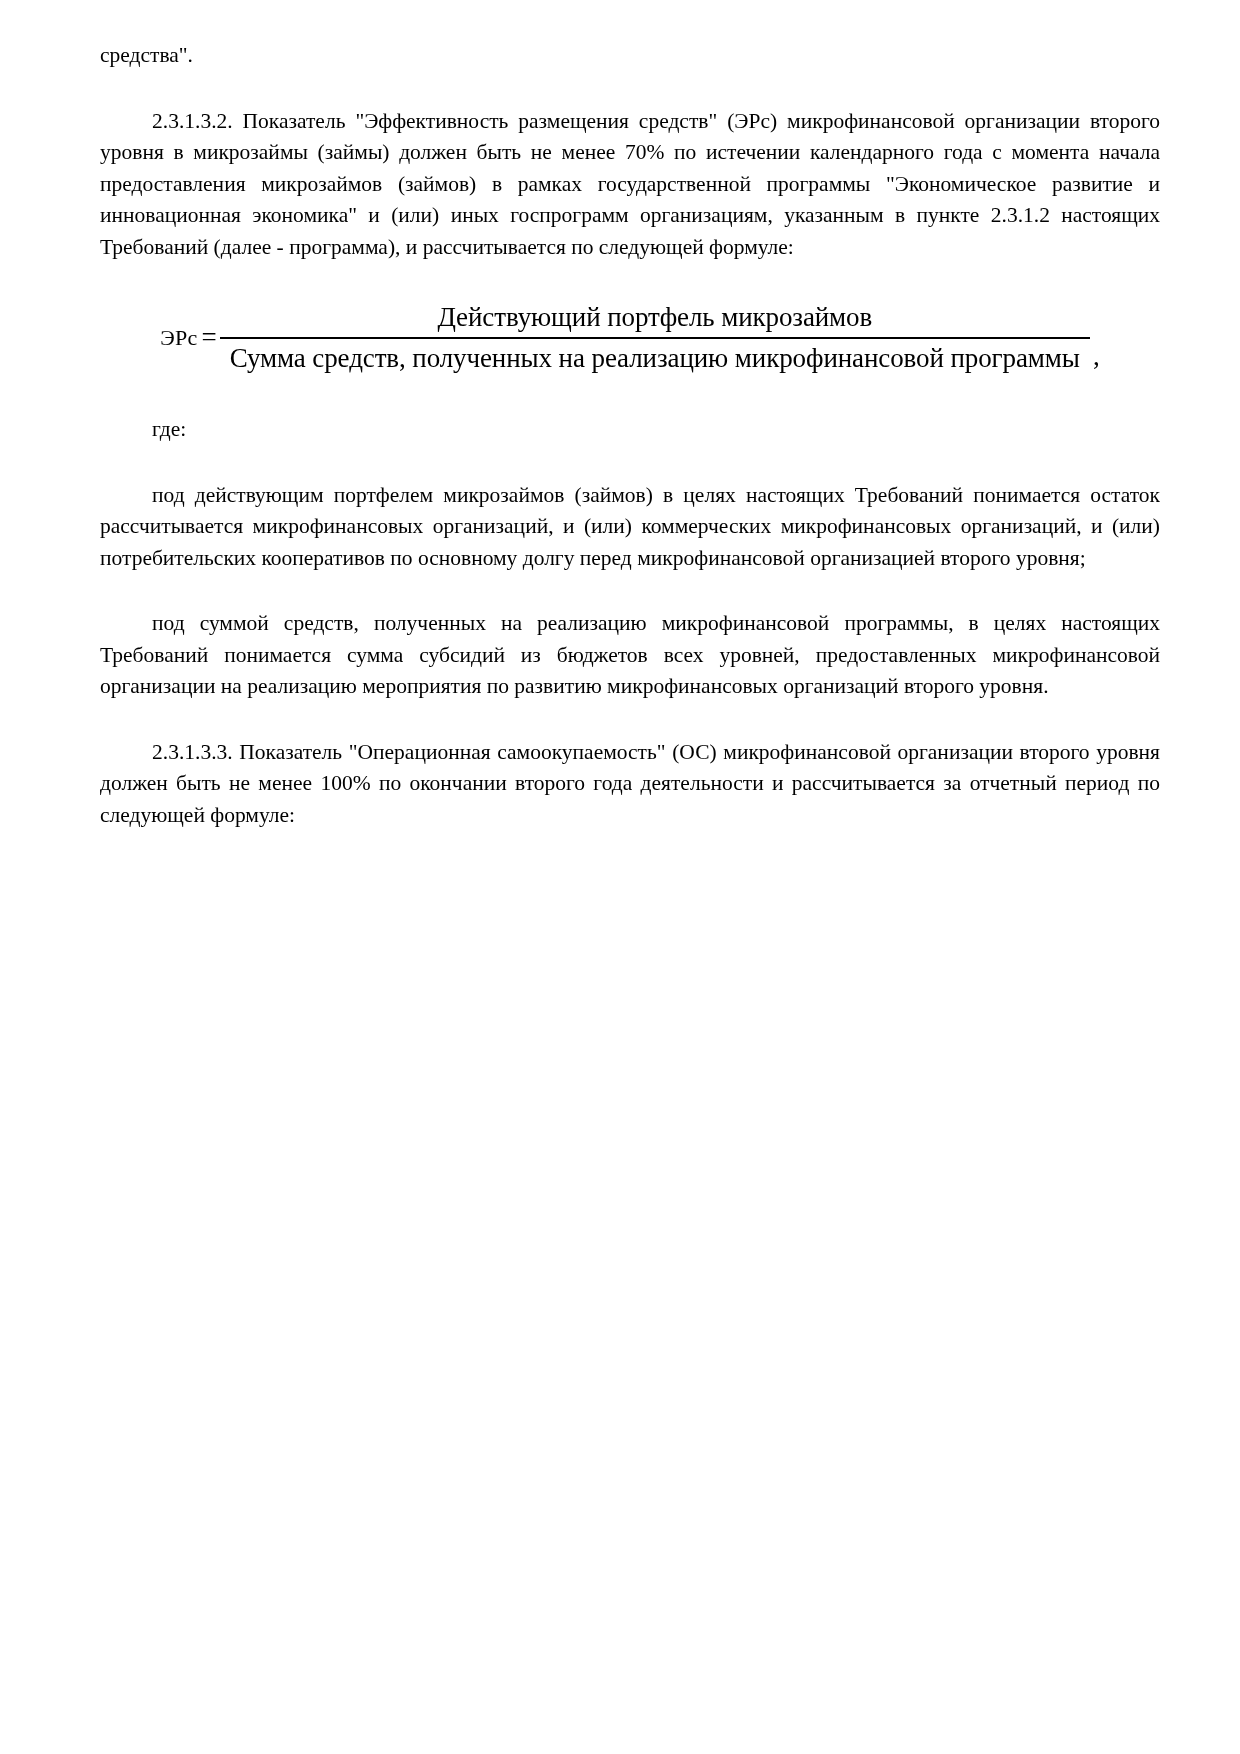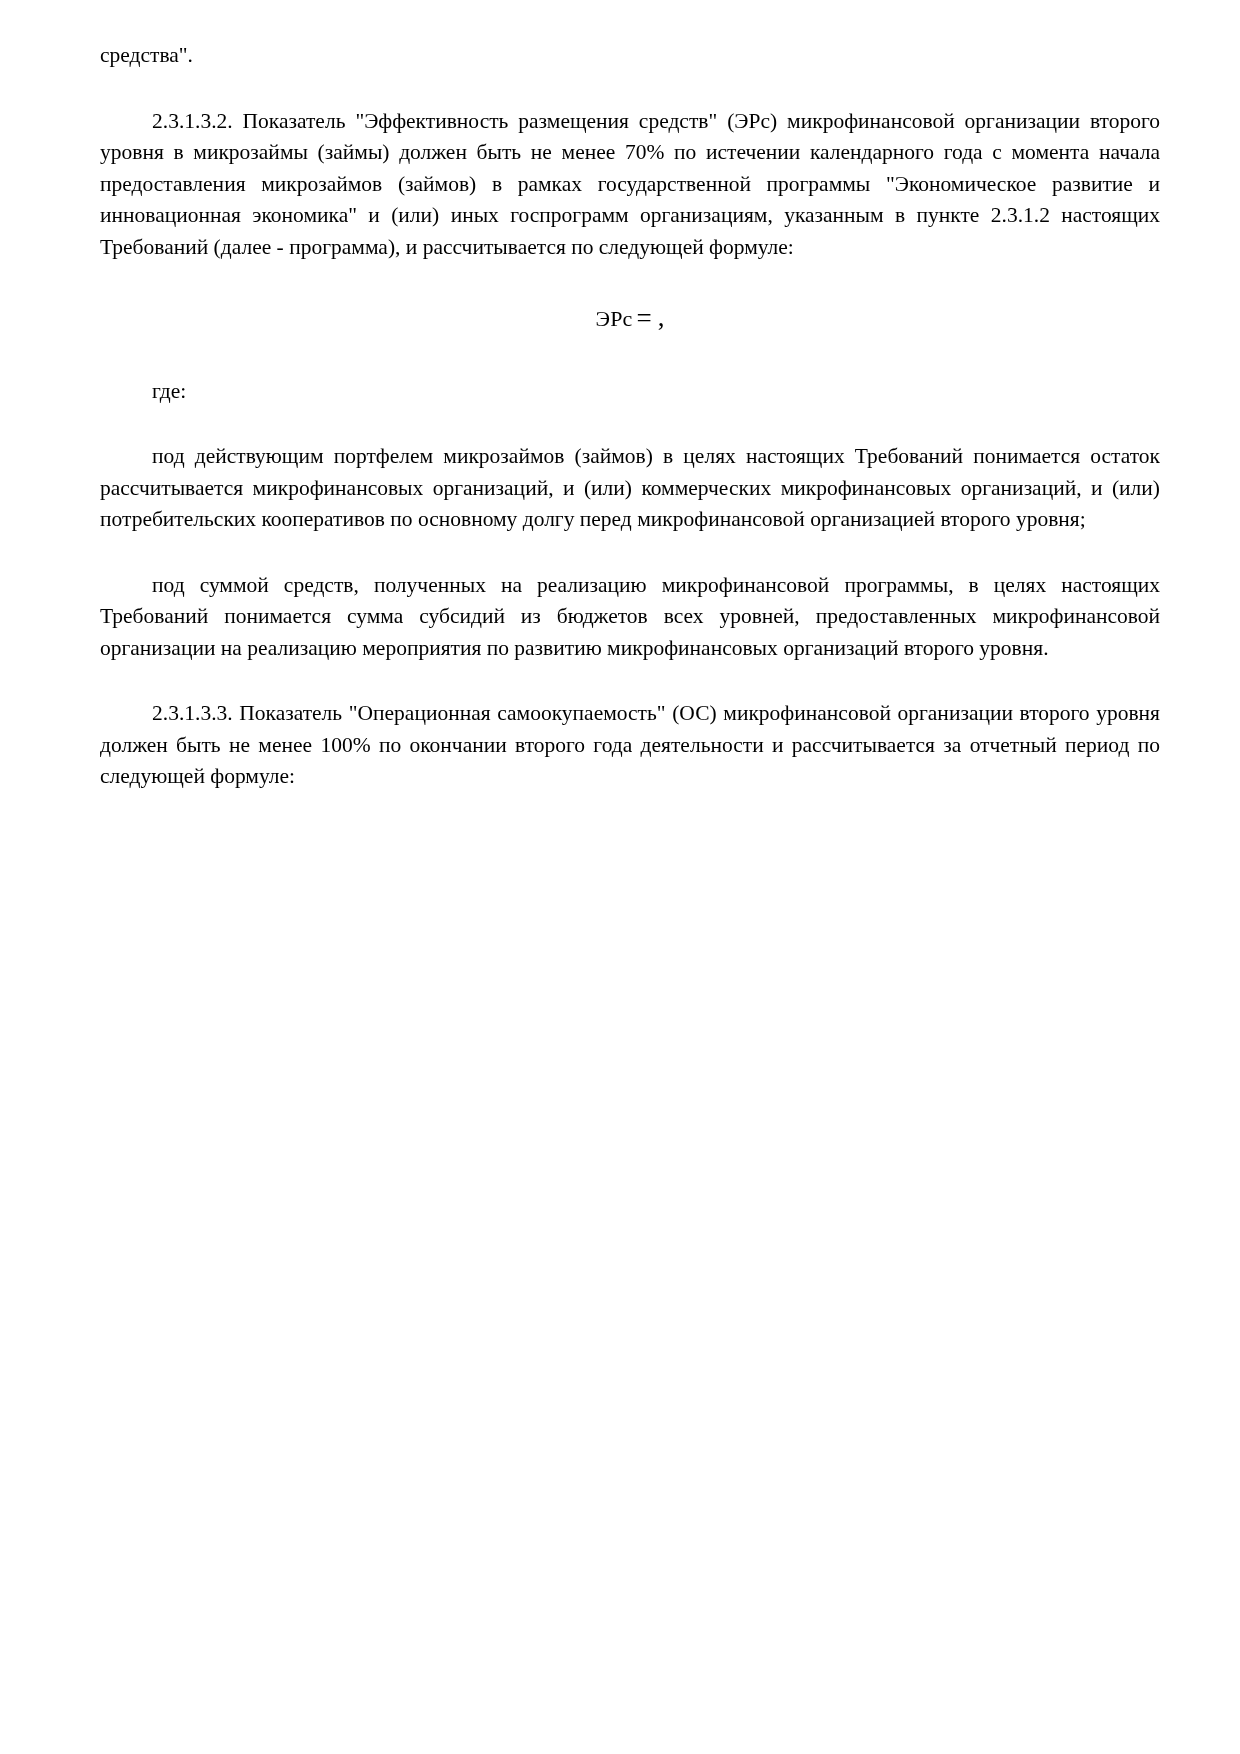--- a/index.html
+++ b/index.html
@@ -106,20 +106,25 @@
 
     <div class="gap-md"></div>
 
     <p class="para indent">2.3.1.3.2. Показатель "Эффективность размещения средств" (ЭРс) микрофинансовой организации второго уровня в микрозаймы (займы) должен быть не менее 70% по истечении календарного года с момента начала предоставления микрозаймов (займов) в рамках государственной программы "Экономическое развитие и инновационная экономика" и (или) иных госпрограмм организациям, указанным в пункте 2.3.1.2 настоящих Требований (далее - программа), и рассчитывается по следующей формуле:</p>
 
     <div class="gap-sm"></div>
 
     <div class="formula-block">
       <span class="formula-lhs">ЭРс</span>
       <span class="formula-eq">=</span>
+      <span class="fraction">
+        <span class="numerator">Действующий портфель микрозаймов</span>
+        <span class="fraction-bar"></span>
+        <span class="denominator">Сумма средств, полученных на реализацию микрофинансовой программы</span>
+      </span>
       <span class="formula-tail">,</span>
     </div>
 
     <div class="gap-md"></div>
 
     <p class="para where-line">где:</p>
 
     <div class="gap-md"></div>
 
     <p class="para indent">под действующим портфелем микрозаймов (займов) в целях настоящих Требований понимается остаток рассчитывается микрофинансовых организаций, и (или) коммерческих микрофинансовых организаций, и (или) потребительских кооперативов по основному долгу перед микрофинансовой организацией второго уровня;</p>

